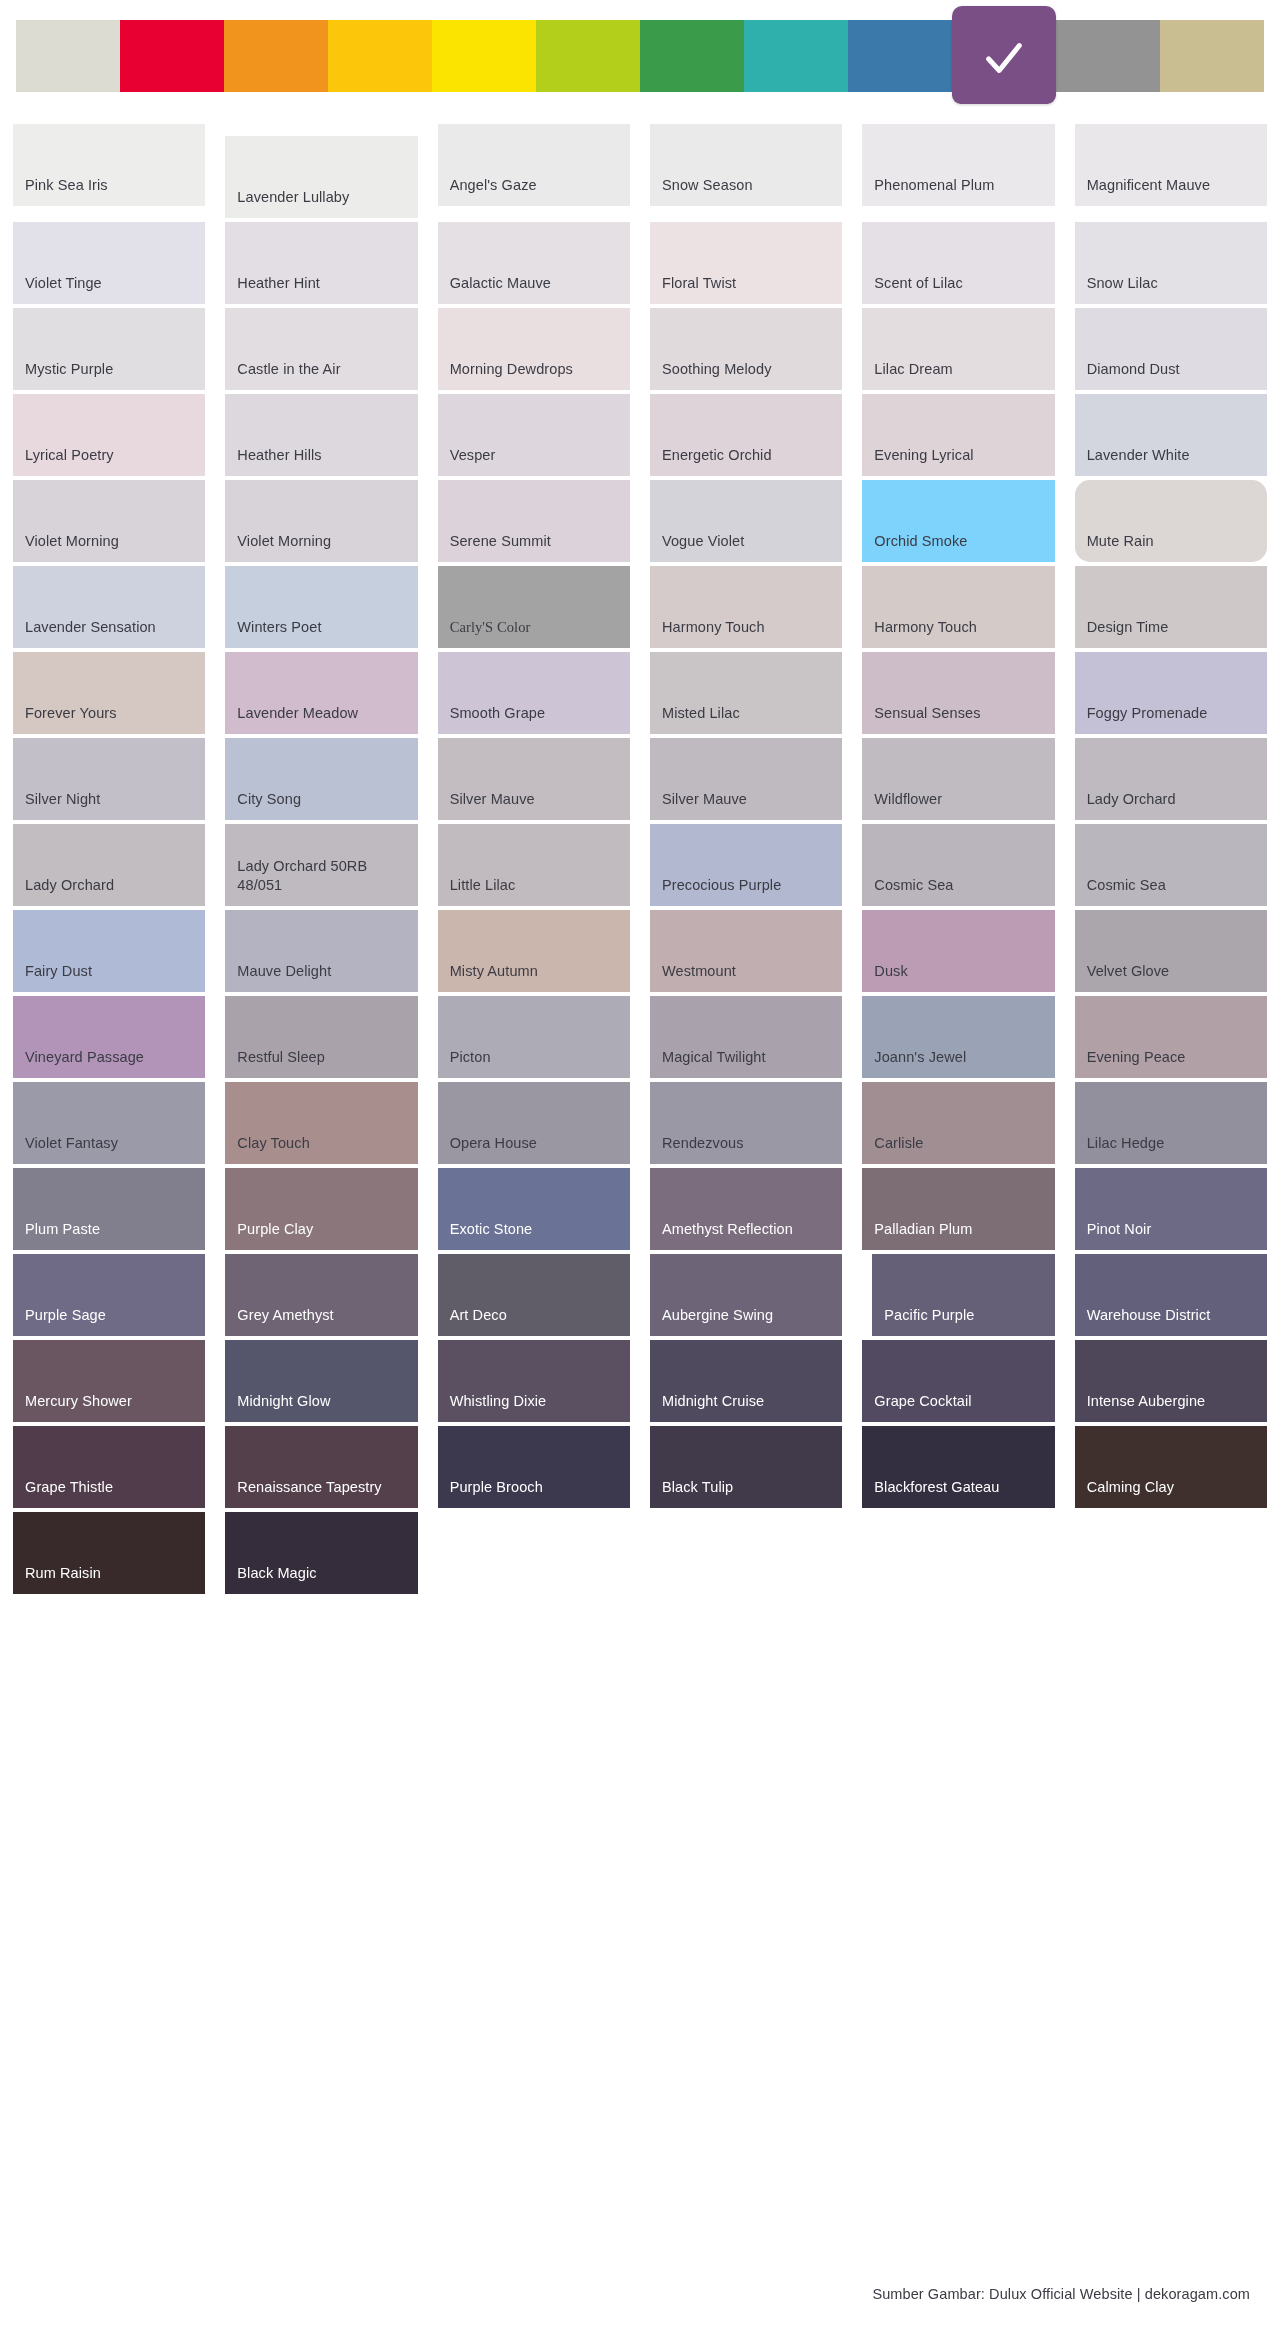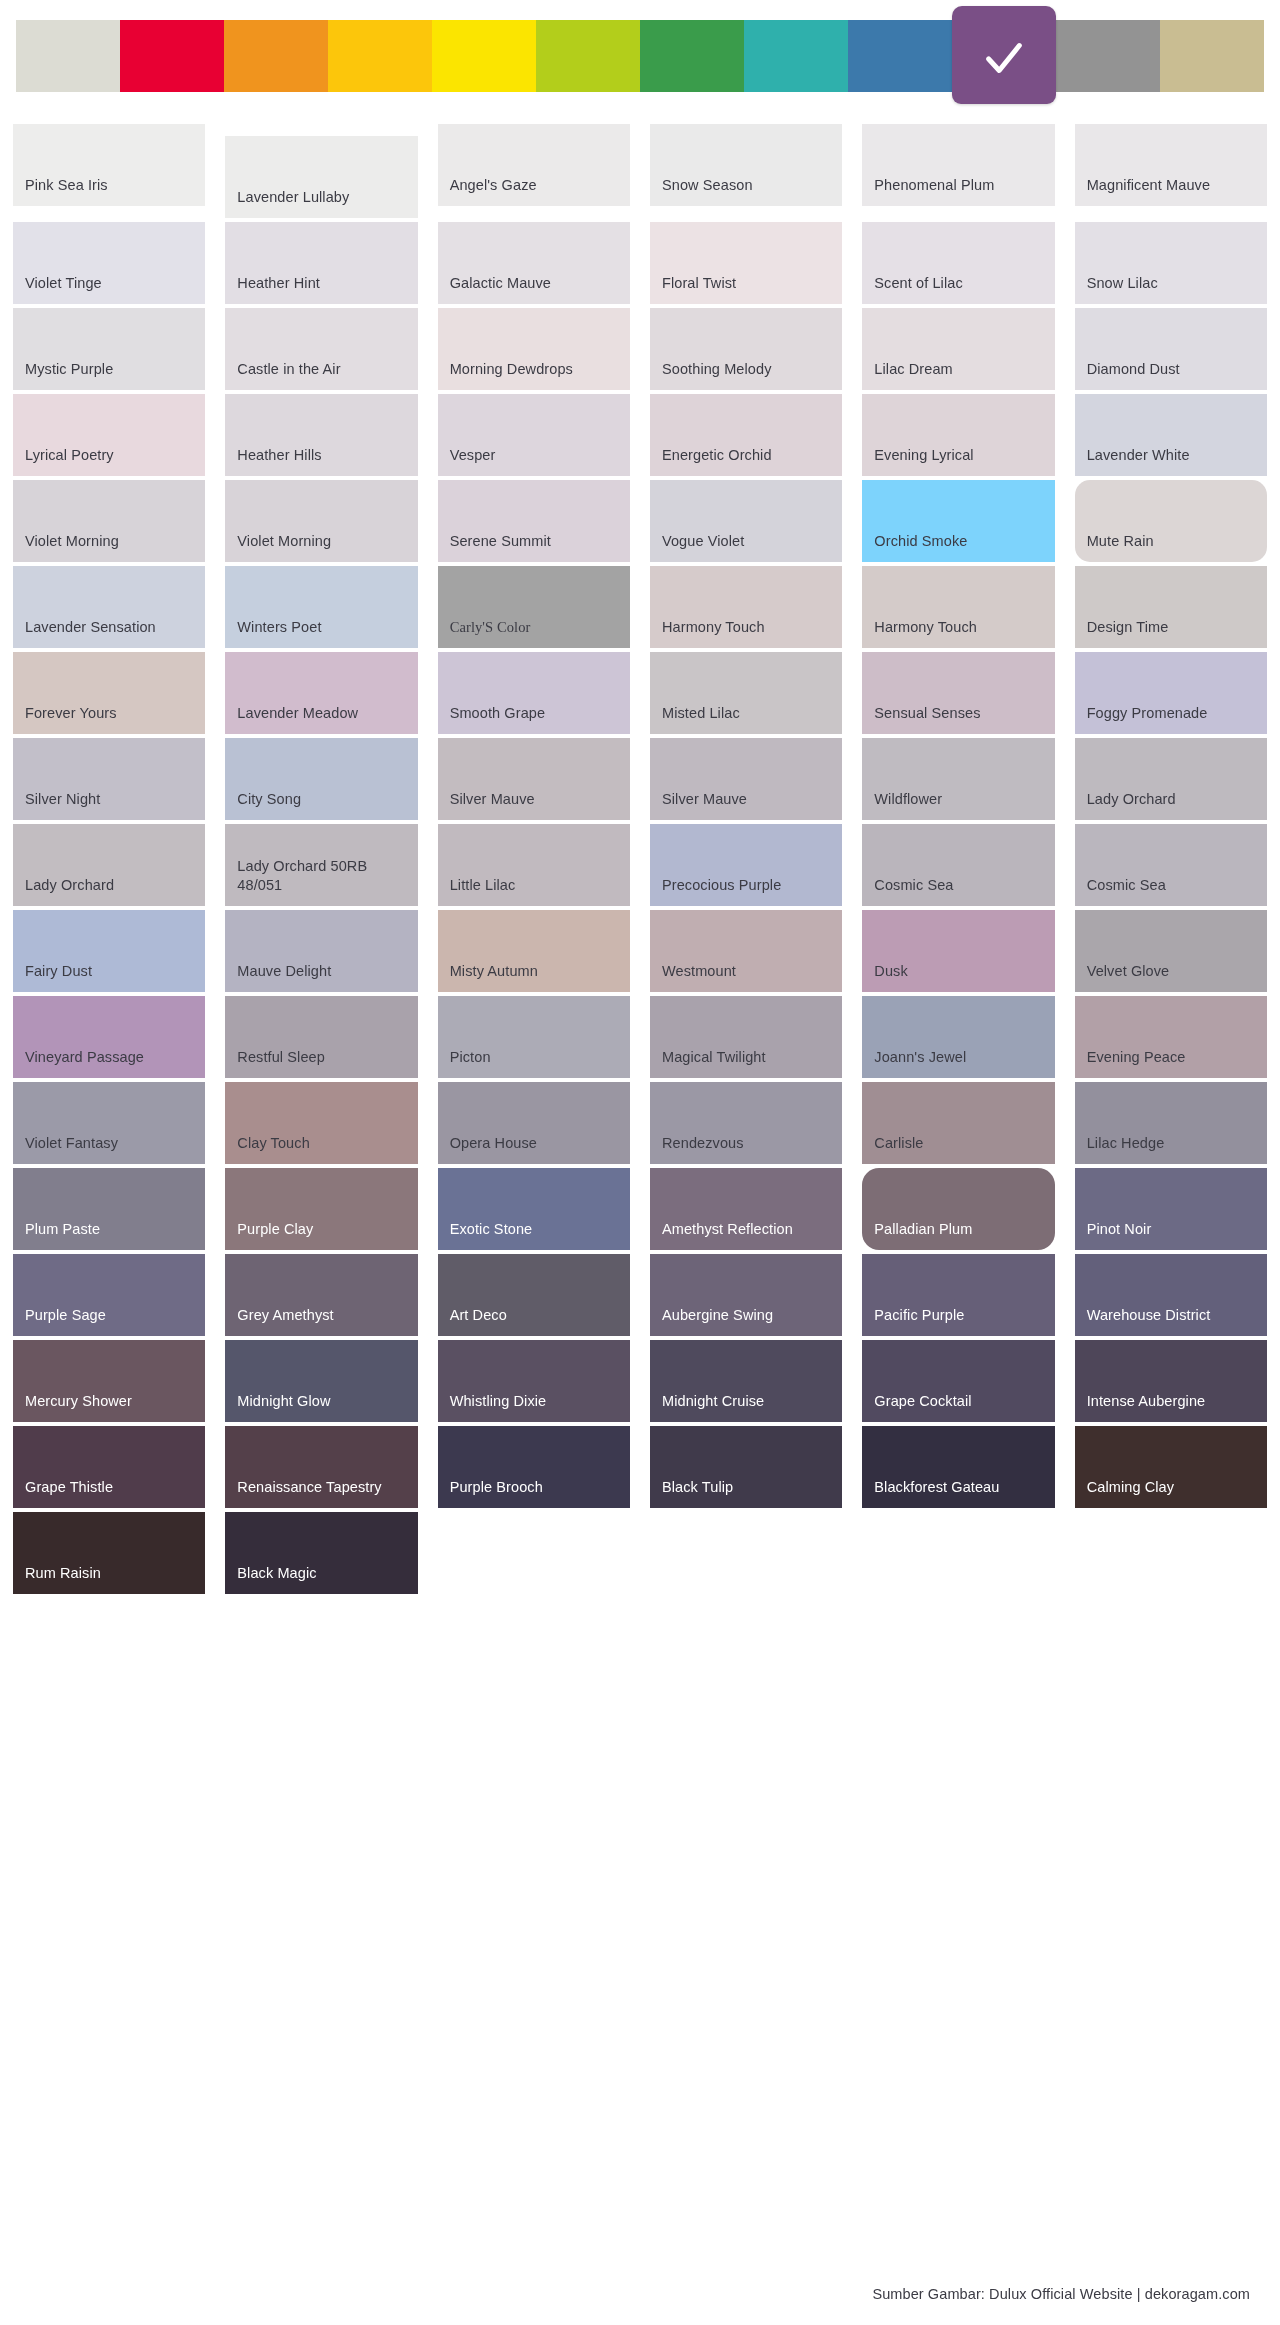--- a/index.html
+++ b/index.html
@@ -334,39 +334,39 @@
       </div>
       <div class="color-cell dark" style="background: rgb(139, 119, 123);">
         <span class="cname">Purple Clay</span>
       </div>
       <div class="color-cell dark" style="background: rgb(106, 114, 149);">
         <span class="cname">Exotic Stone</span>
       </div>
       <div class="color-cell dark" style="background: rgb(123, 109, 126);">
         <span class="cname">Amethyst Reflection</span>
       </div>
-      <div class="color-cell dark" style="background: rgb(125, 109, 117); border-radius: 17px;">
+      <div class="color-cell dark" style="background: rgb(125, 109, 117);">
         <span class="cname">Palladian Plum</span>
       </div>
       <div class="color-cell dark" style="background: rgb(108, 106, 133);">
         <span class="cname">Pinot Noir</span>
       </div>
       <div class="color-cell dark" style="background: rgb(111, 107, 134);">
         <span class="cname">Purple Sage</span>
       </div>
       <div class="color-cell dark" style="background: rgb(110, 100, 115);">
         <span class="cname">Grey Amethyst</span>
       </div>
       <div class="color-cell dark" style="background: rgb(96, 92, 104);">
         <span class="cname">Art Deco</span>
       </div>
       <div class="color-cell dark" style="background: rgb(109, 100, 120);">
         <span class="cname">Aubergine Swing</span>
       </div>
-      <div class="color-cell dark" style="background: rgb(102, 95, 120);">
+      <div class="color-cell dark" style="background: rgb(102, 95, 120); margin-left: 10px;">
         <span class="cname">Pacific Purple</span>
       </div>
       <div class="color-cell dark" style="background: rgb(99, 96, 123);">
         <span class="cname">Warehouse District</span>
       </div>
       <div class="color-cell dark" style="background: rgb(106, 86, 96);">
         <span class="cname">Mercury Shower</span>
       </div>
       <div class="color-cell dark" style="background: rgb(85, 86, 107);">
         <span class="cname">Midnight Glow</span>

